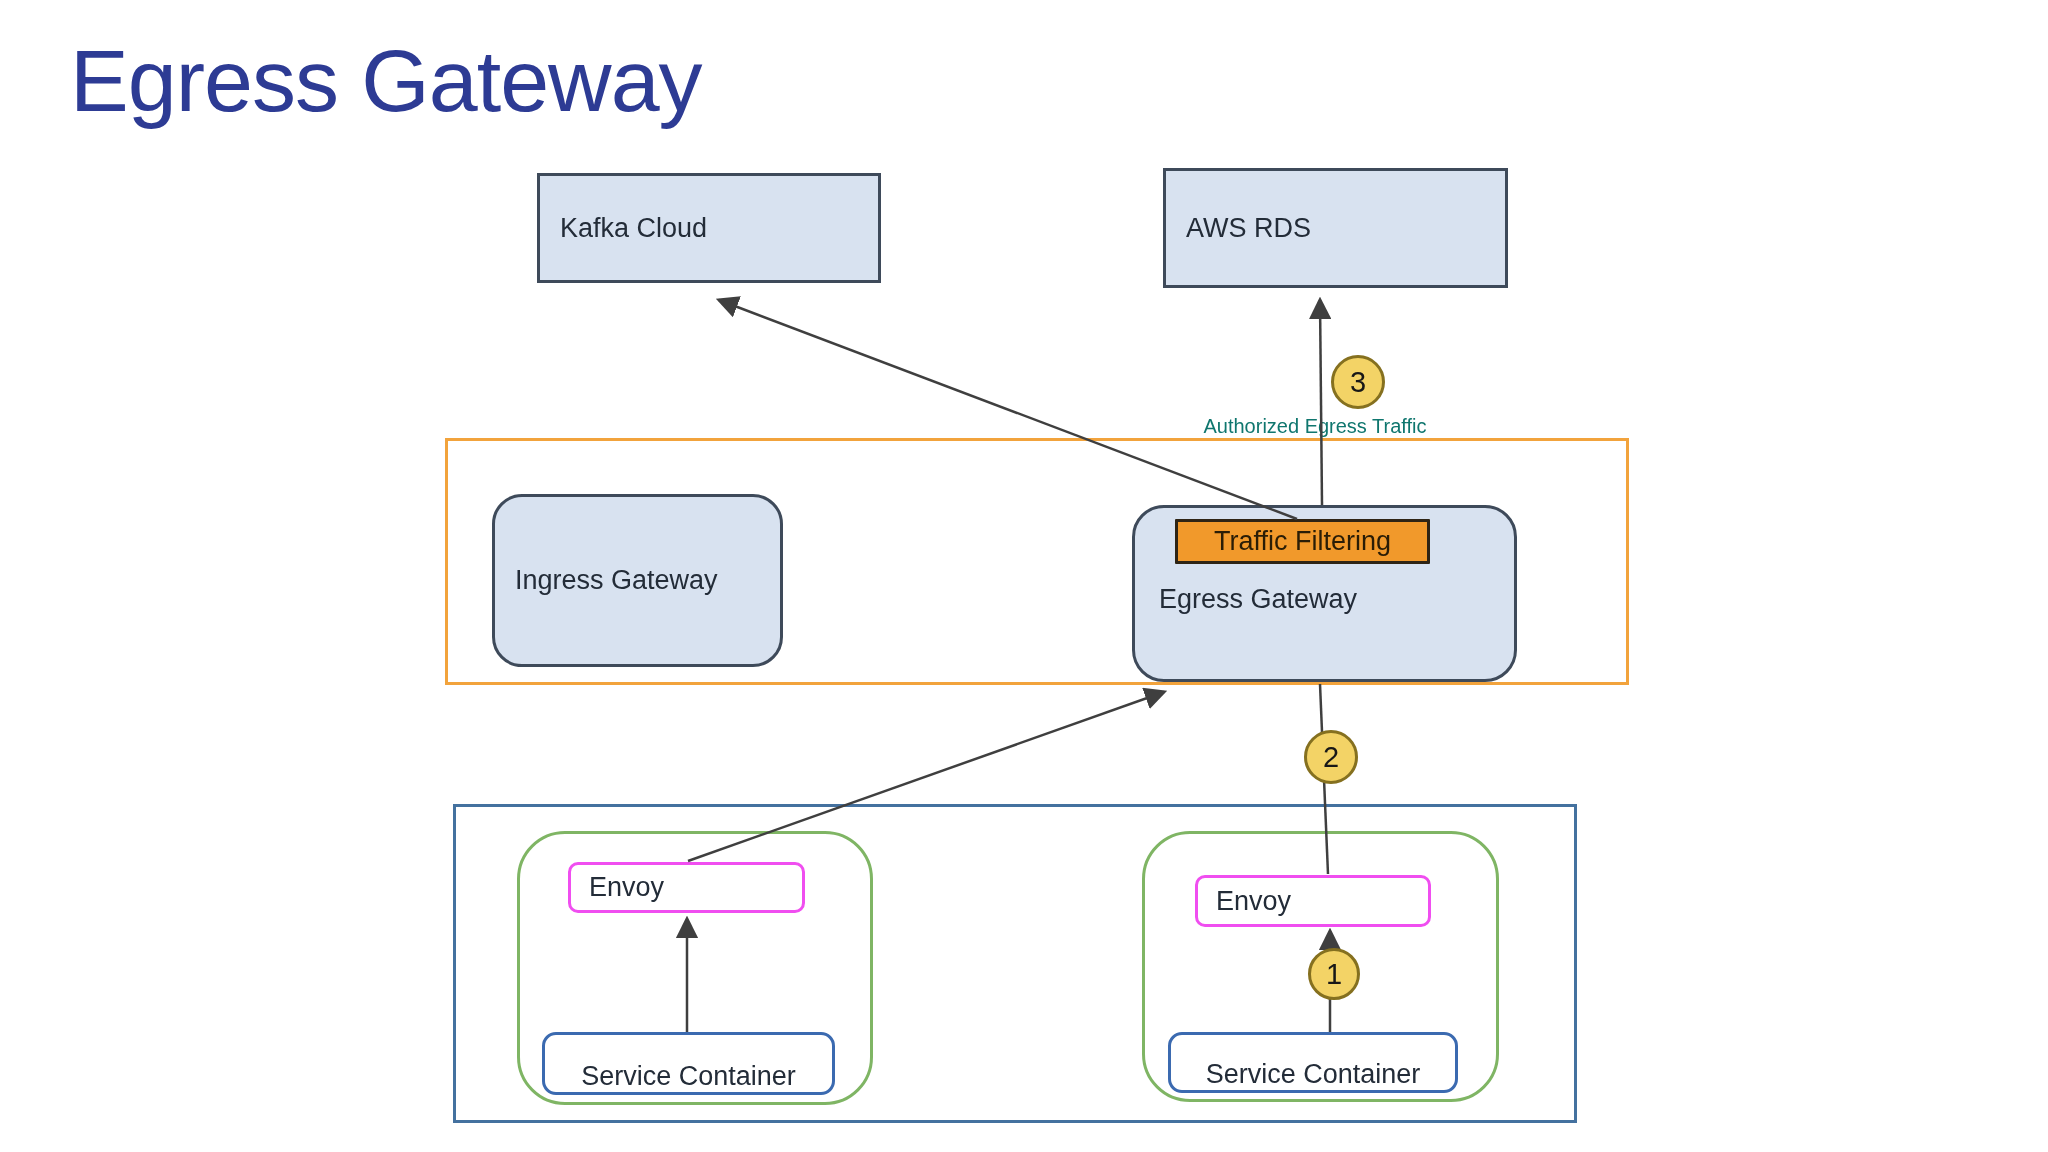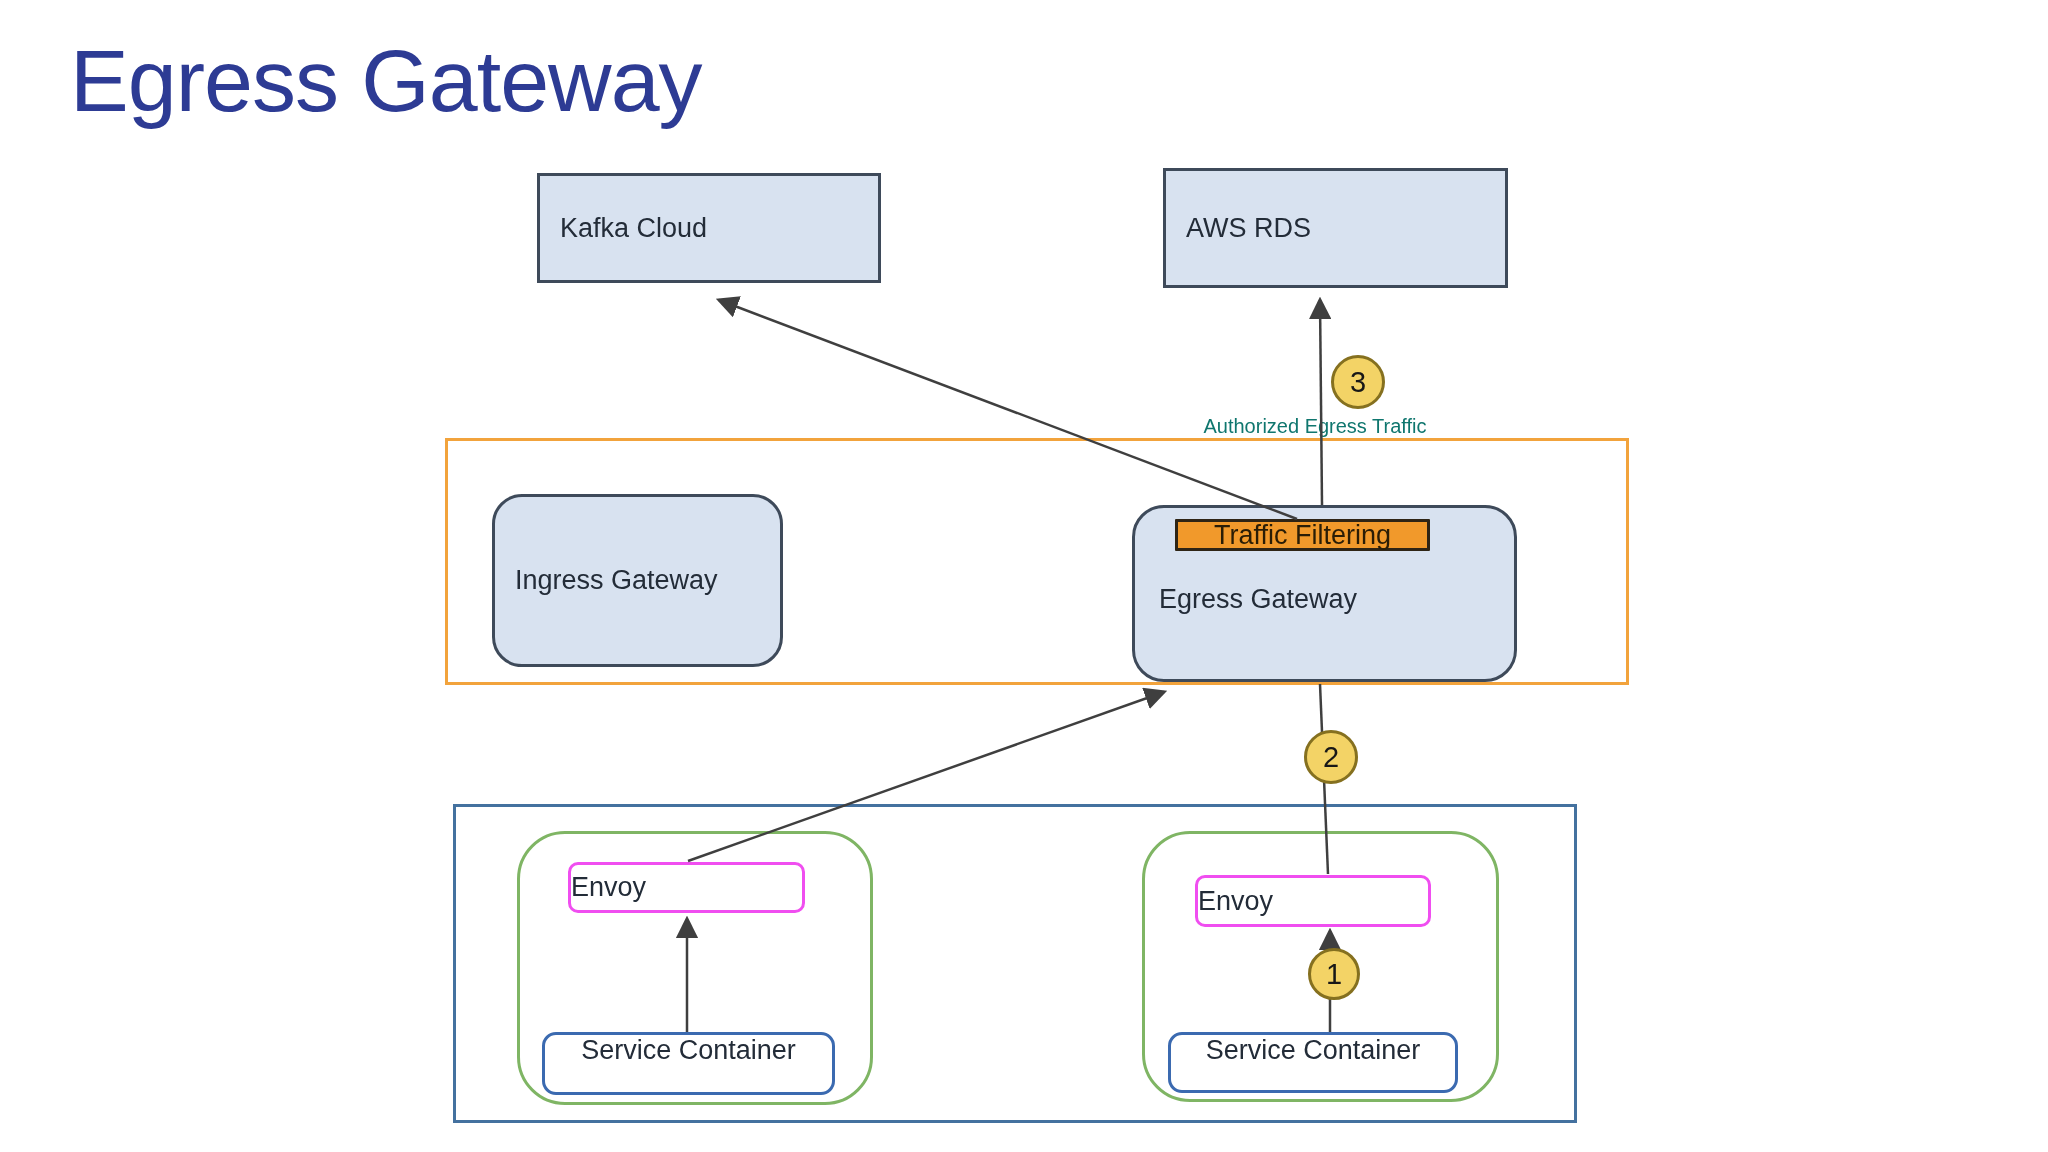--- a/index.html
+++ b/index.html
@@ -38,35 +38,35 @@
     position:absolute;box-sizing:border-box;background:var(--node-fill);
     border:3px solid var(--node-border);color:var(--text);font-size:27px;
     display:flex;align-items:center;
   }
   .node .lbl{padding-left:20px;}
   .node-kafka{left:537px;top:173px;width:344px;height:110px;}
   .node-aws{left:1163px;top:168px;width:345px;height:120px;align-items:center;}
   .node-ingress{left:492px;top:494px;width:291px;height:173px;border-radius:30px;}
   .node-egress{left:1132px;top:505px;width:385px;height:177px;border-radius:32px;display:block;}
   .tf-badge{
-    position:absolute;left:40px;top:11px;width:255px;height:32px;box-sizing:border-box;
+    position:absolute;left:40px;top:11px;width:255px;height:45px;box-sizing:border-box;
     background:var(--tf-fill);border:3px solid var(--tf-border);border-radius:1px;
     display:flex;align-items:center;justify-content:center;font-size:27px;color:#2a1d06;
   }
   .egress-lbl{position:absolute;left:24px;top:76px;font-size:27px;color:var(--text);}
   .proxy{
     position:absolute;box-sizing:border-box;background:#fff;border:3px solid var(--envoy-pink);
     border-radius:10px;display:flex;align-items:center;color:var(--text);font-size:27px;
   }
-  .proxy .lbl{}
+  .proxy .lbl{padding-left:18px;}
   .proxy-left{left:568px;top:862px;width:237px;height:51px;}
   .proxy-right{left:1195px;top:875px;width:236px;height:52px;}
   .svc{
     position:absolute;box-sizing:border-box;background:#fff;border:3px solid var(--service-blue);
-    border-radius:14px;display:flex;align-items:flex-start;justify-content:center;
+    border-radius:14px;display:flex;align-items:flex-end;justify-content:center;
     color:var(--text);font-size:27px;
   }
   .svc-left{left:542px;top:1032px;width:293px;height:63px;}
   .svc-right{left:1168px;top:1032px;width:290px;height:61px;}
   .annotation{
     position:absolute;left:1115px;top:403px;width:400px;text-align:center;
     font-size:20px;color:#0f766e;margin-top:12px;
   }
   .edges{position:absolute;left:0;top:0;width:2048px;height:1152px;pointer-events:none;}
   .badge{

